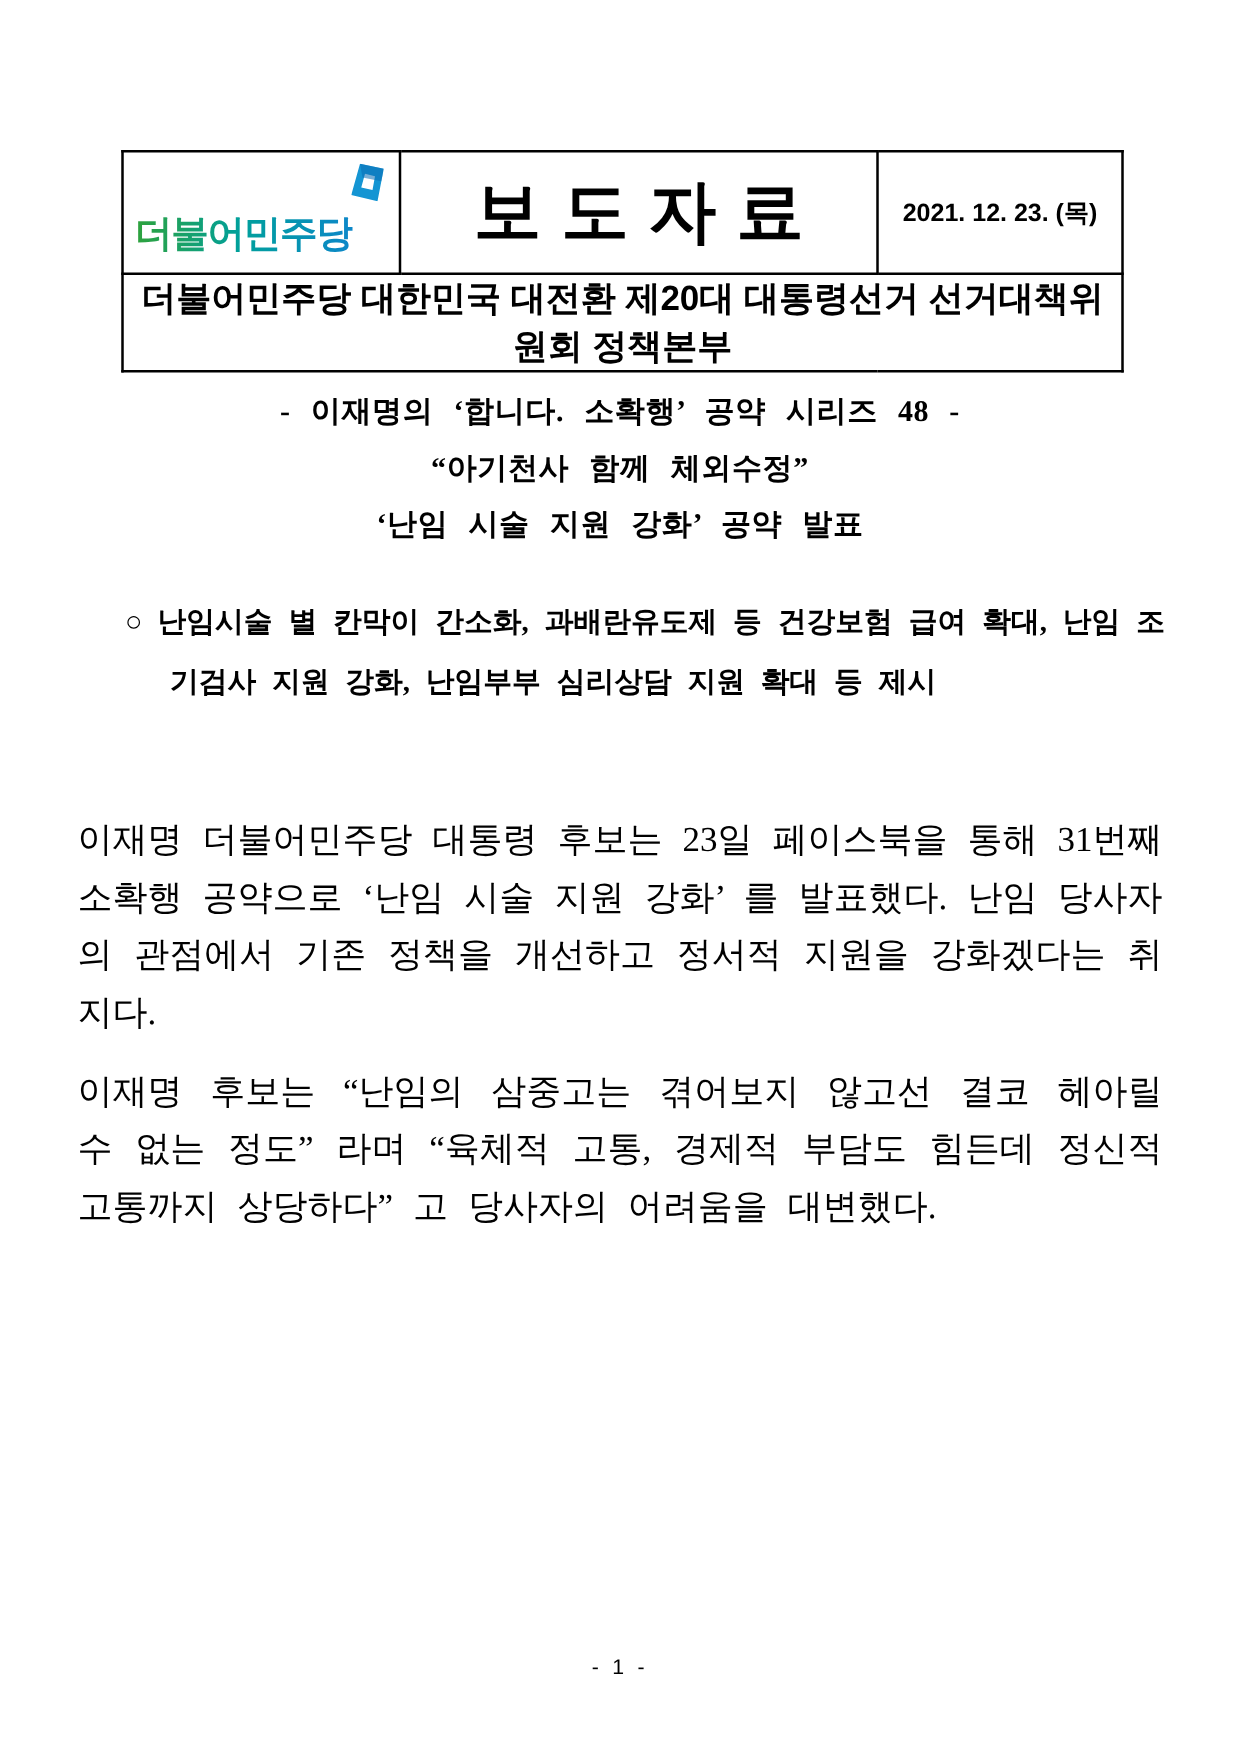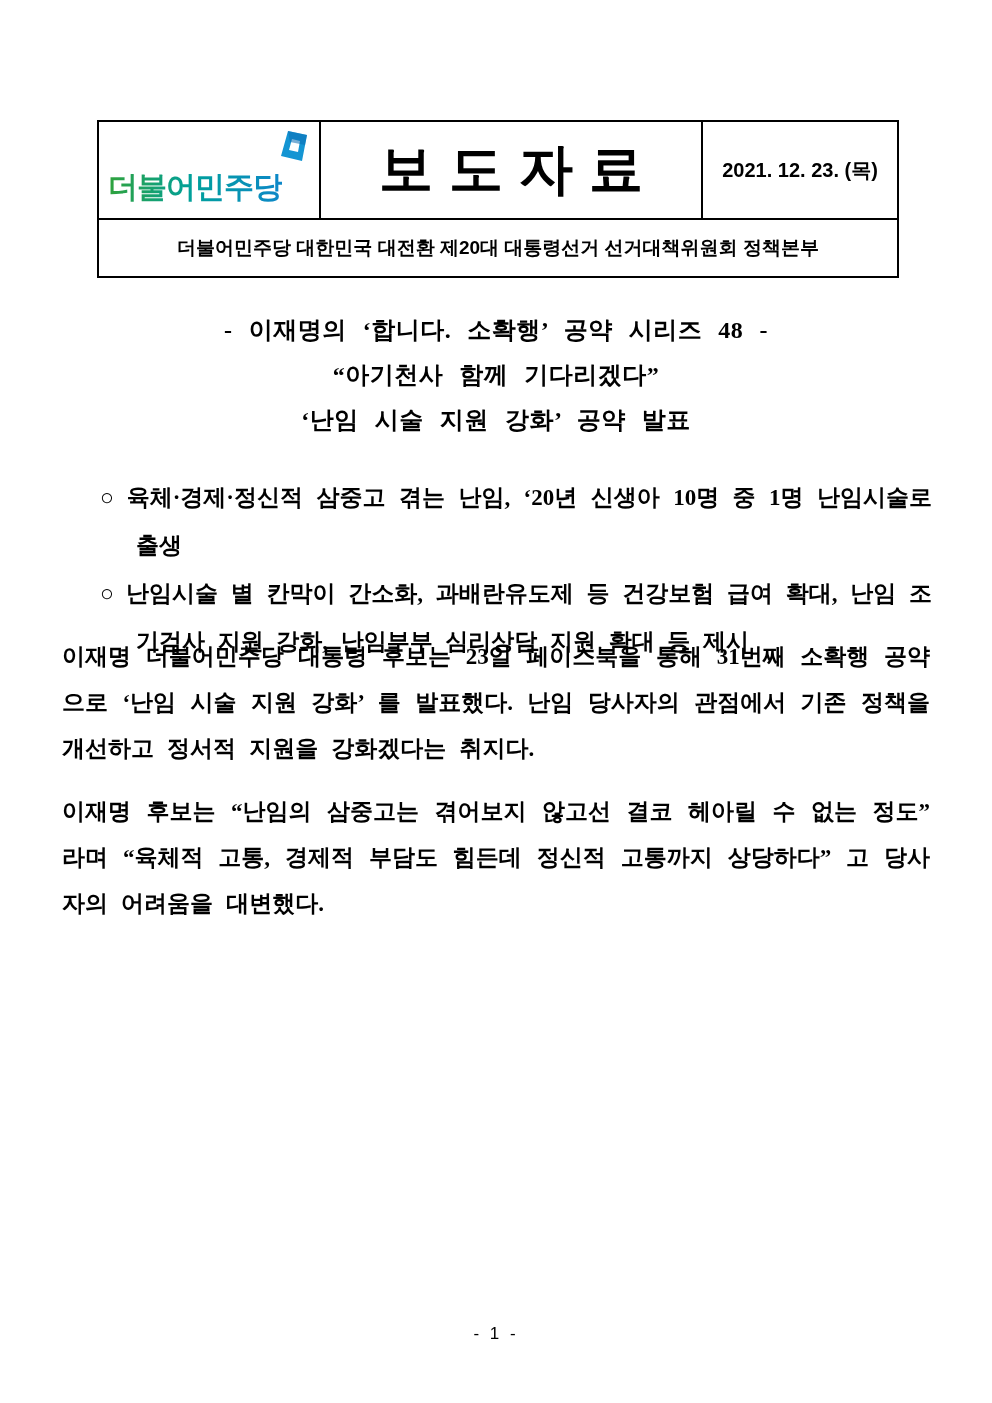--- a/index.html
+++ b/index.html
@@ -46,21 +46,21 @@
     font-weight: 700;
     font-size: 20px;
     margin-top: 36px;
   }
   .subtitle-cell {
     height: 56px;
     text-align: center;
     vertical-align: middle;
     font-family: "Liberation Sans", sans-serif;
     font-weight: 700;
-    font-size: 19px;
+    font-size: 28px;
   }
 
   
   .logo-wrap { position: absolute; left: 0; top: 0; right: 0; bottom: 0; }
   .logo-text {
     position: absolute;
     left: 9px;
     bottom: 10px;
     font-family: "Liberation Sans", sans-serif;
     font-weight: 900;
@@ -102,26 +102,25 @@
     word-spacing: 0.3em;
   }
   .bullet { padding-left: 36px; text-indent: -36px; margin: 0; }
   .bullet-marker { margin-right: 12px; font-weight: 400; }
 
   
   .body-text {
     position: absolute;
     left: 62px;
     width: 868px;
-    top: 634px;
-    font-size: 23px;
+    top: 650px;
+    font-size: 28px;
     line-height: 46px;
     text-align: justify;
     word-spacing: 0.32em;
-    font-weight: bold;
   }
   .body-text p { margin: 0 0 17px 0; }
 
   
   .page-number {
     position: absolute;
     left: 0;
     top: 1324px;
     width: 100%;
     text-align: center;
@@ -153,28 +152,25 @@
         <td class="date-cell">2021. 12. 23. (목)</td>
       </tr>
       <tr>
         <td class="subtitle-cell" colspan="3">더불어민주당 대한민국 대전환 제20대 대통령선거 선거대책위원회 정책본부</td>
       </tr>
     </tbody>
   </table>
 
   <div class="headline">
     <div class="headline-line">- 이재명의 ‘합니다. 소확행’ 공약 시리즈 48 -</div>
-    <div class="headline-line">“아기천사 함께 기다리겠다”</div>
+    <div class="headline-line">“아기천사 함께 체외수정”</div>
     <div class="headline-line">‘난임 시술 지원 강화’ 공약 발표</div>
   </div>
 
   <div class="bullets">
-    <p class="bullet">
-      <span class="bullet-marker">○</span><span>육체·경제·정신적 삼중고 겪는 난임, ‘20년 신생아 10명 중 1명 난임시술로 출생</span>
-    </p>
     <p class="bullet">
       <span class="bullet-marker">○</span><span>난임시술 별 칸막이 간소화, 과배란유도제 등 건강보험 급여 확대, 난임 조기검사 지원 강화, 난임부부 심리상담 지원 확대 등 제시</span>
     </p>
   </div>
 
   <div class="body-text">
     <p>이재명 더불어민주당 대통령 후보는 23일 페이스북을 통해 31번째 소확행 공약으로 ‘난임 시술 지원 강화’ 를 발표했다. 난임 당사자의 관점에서 기존 정책을 개선하고 정서적 지원을 강화겠다는 취지다.</p>
     <p>이재명 후보는 “난임의 삼중고는 겪어보지 않고선 결코 헤아릴 수 없는 정도” 라며 “육체적 고통, 경제적 부담도 힘든데 정신적 고통까지 상당하다” 고 당사자의 어려움을 대변했다.</p>
   </div>
 

